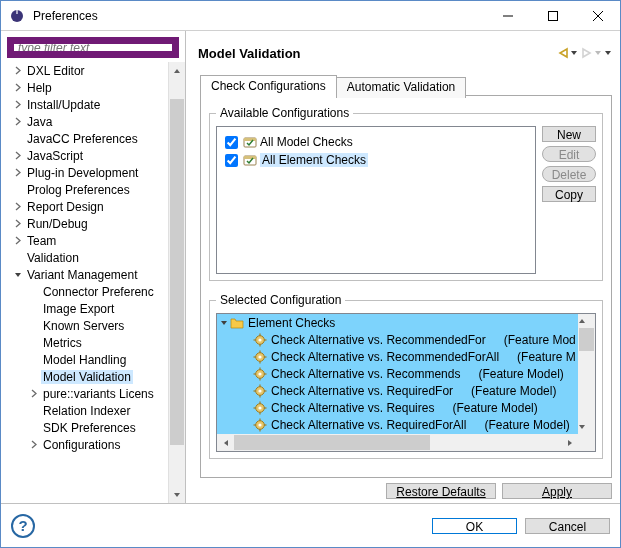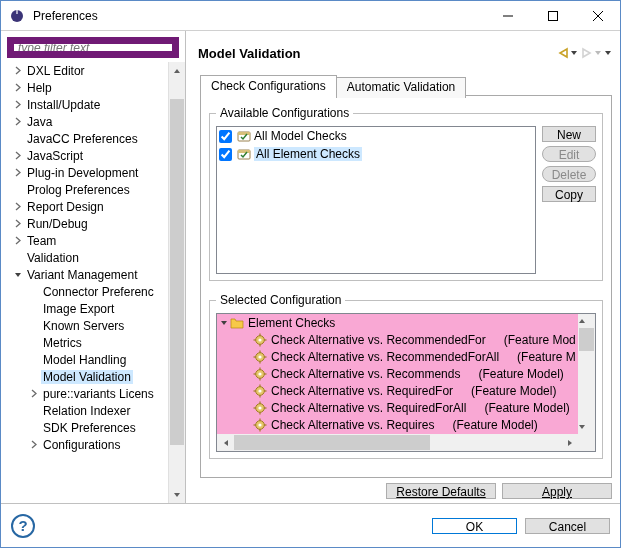--- a/index.html
+++ b/index.html
@@ -86,39 +86,39 @@
     position:relative; top:-1px;
     padding:8px;
     display:flex; flex-direction:column;
   }
   fieldset {
     border:1px solid #bfbfbf;
     margin:2px 0 10px 0; padding:6px;
   }
   fieldset legend { padding: 0 4px; }
   .avail-body { display:flex; gap:6px; }
-  .avail-list { flex:1; border:1px solid #828790; height:148px; background:#fff; padding:0;}
+  .avail-list { flex:1; border:1px solid #828790; height:148px; background:#fff; padding:6px;}
   .avail-item { display:flex; align-items:center; height:18px; gap:2px;}
   .avail-item input { margin:0 2px 0 2px;}
   .avail-item .iicon { width:16px;height:16px; display:flex;align-items:center;justify-content:center;}
   .avail-item .selected { background:#cde8ff; padding:0 2px; }
   .btncol { display:flex; flex-direction:column; gap:4px; }
   .btncol button, .footer button, .dlgbtns button {
     width:54px; height:16px;
     border:1px solid #adadad; background:#e1e1e1;
     font-family:inherit; font-size:12px;
     color:#000;
   }
   .btncol button:disabled { color:#8a8a8a;border-radius:10px; }
   .footer button { width:110px; }
   .dlgbtns button { width:85px; }
   .dlgbtns .ok { border:1px solid #0078d7; background:#fff; }
   fieldset.selconf { flex:1; display:flex; flex-direction:column;}
   .selbox {
-    flex:1; border:1px solid #828790; background:#f9a8d4; position:relative;
+    flex:1; border:1px solid #828790; background:#7dd3fc; position:relative;
     overflow:hidden;
   }
   .seltree { position:absolute; top:0;left:0;right:17px;bottom:17px; overflow:hidden;}
   .seltree .node { display:flex; align-items:center; height:17px; white-space:nowrap; gap:2px;}
   .seltree .d0 { padding-left:2px;}
   .seltree .d1 { padding-left:18px;}
   .seltree .fico { width:14px;height:14px;}
   .seltree .folder { color:#d9a300;}
   .seltree .gear { color:#c09020;}
   .seltree .txt { padding-left:2px;}
@@ -478,35 +478,35 @@
                 <span class="fico gear"><svg width="14" height="14">
                     <circle cx="7" cy="7" r="4.3" fill="#e6c66a" stroke="#a07c20"></circle>
                     <circle cx="7" cy="7" r="1.6" fill="#fff"></circle>
                     <g stroke="#a07c20" stroke-width="1.2">
                       <line x1="7" y1="0.5" x2="7" y2="3"></line>
                       <line x1="7" y1="11" x2="7" y2="13.5"></line>
                       <line x1="0.5" y1="7" x2="3" y2="7"></line>
                       <line x1="11" y1="7" x2="13.5" y2="7"></line>
                     </g>
                   </svg></span>
-                <span class="txt"><span>Check Alternative vs. RequiredForAll</span><span class="suffix">(Feature Model)</span></span>
+                <span class="txt"><span>Check Alternative vs. Requires</span><span class="suffix">(Feature Model)</span></span>
               </div>
               <div class="node d1">
                 <span class="arrow" style="width: 16px;"></span>
                 <span class="fico gear"><svg width="14" height="14">
                     <circle cx="7" cy="7" r="4.3" fill="#e6c66a" stroke="#a07c20"></circle>
                     <circle cx="7" cy="7" r="1.6" fill="#fff"></circle>
                     <g stroke="#a07c20" stroke-width="1.2">
                       <line x1="7" y1="0.5" x2="7" y2="3"></line>
                       <line x1="7" y1="11" x2="7" y2="13.5"></line>
                       <line x1="0.5" y1="7" x2="3" y2="7"></line>
                       <line x1="11" y1="7" x2="13.5" y2="7"></line>
                     </g>
                   </svg></span>
-                <span class="txt"><span>Check Alternative vs. Requires</span><span class="suffix">(Feature Model)</span></span>
+                <span class="txt"><span>Check Alternative vs. RequiredForAll</span><span class="suffix">(Feature Model)</span></span>
               </div>
             </div>
           <div class="vscroll2">
             <div class="btn"><svg width="8" height="8">
                   <path d="M4 2 L7 6 L1 6 Z" fill="#606060"></path>
                 </svg></div>
             <div class="track" style="flex:1;position:relative;">
                 <div class="thumb" style="position:absolute;left:1px;right:1px;top:0;height:25%;background:#cdcdcd;"></div>
               </div>
             <div class="btn"><svg width="8" height="8">

